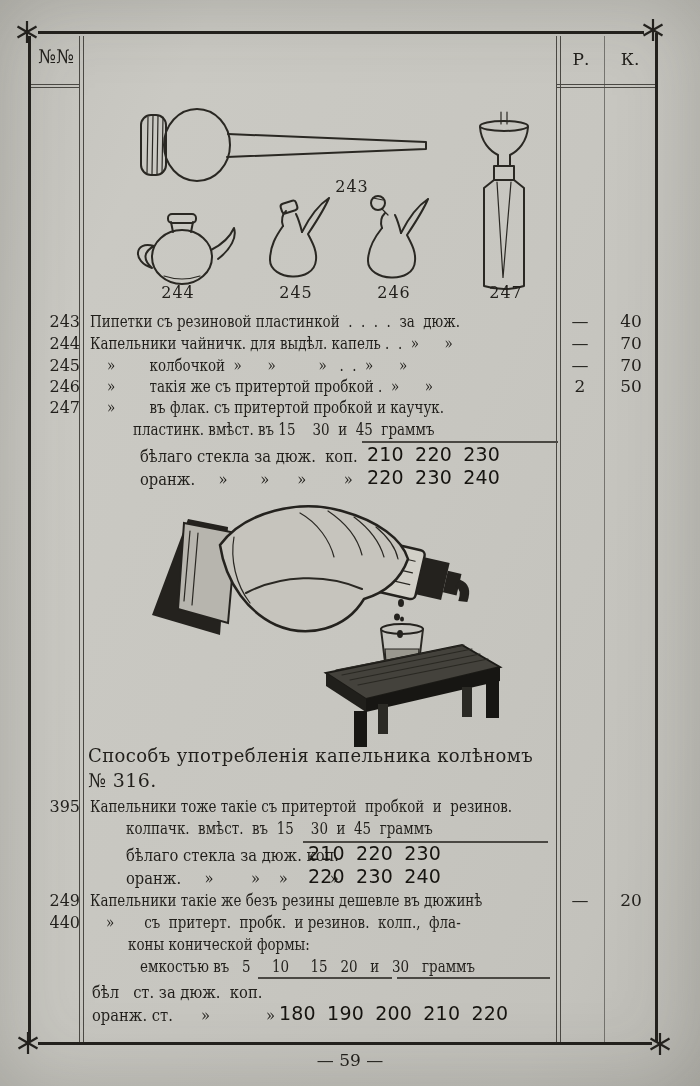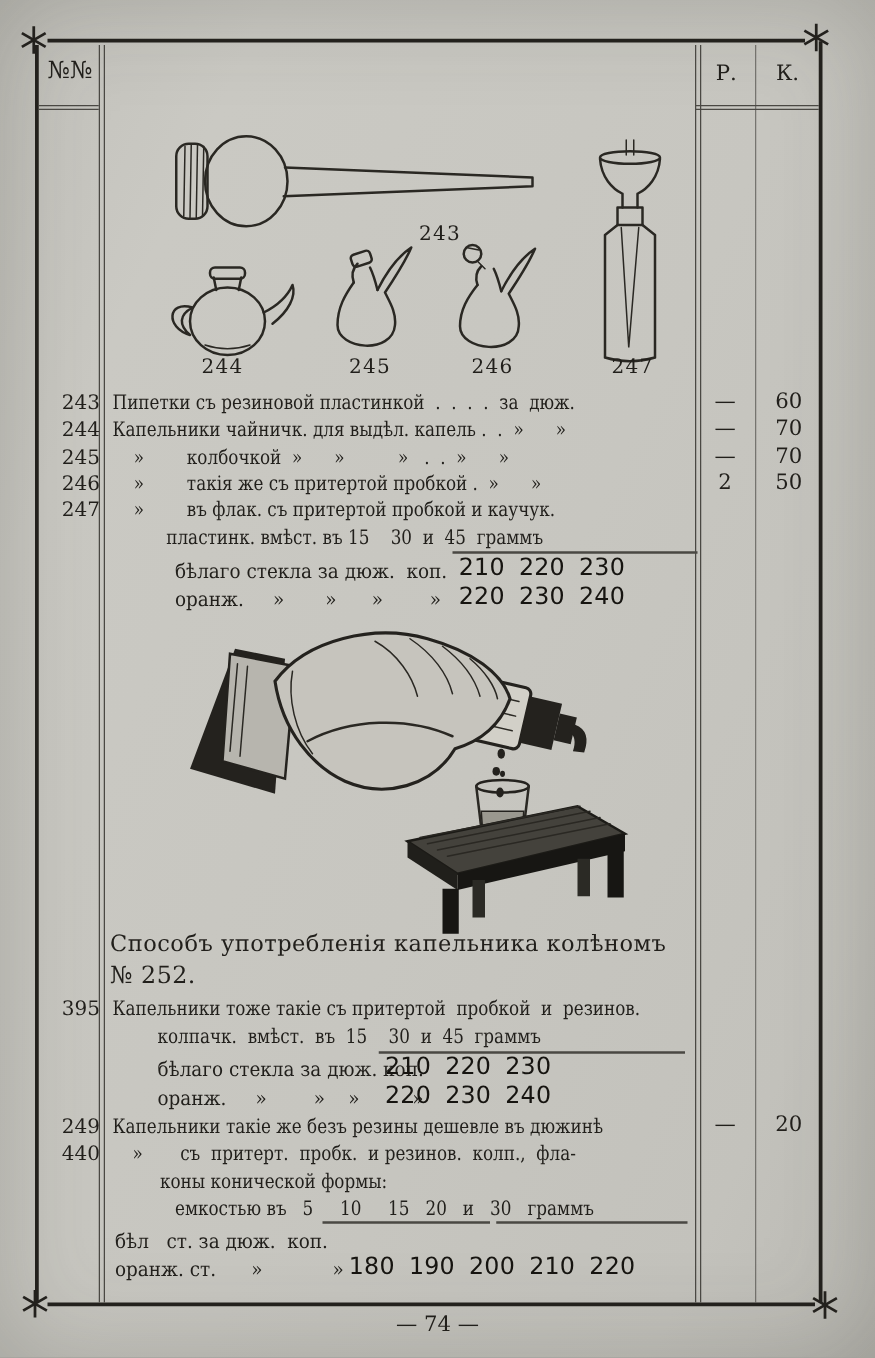--- a/index.html
+++ b/index.html
@@ -119,21 +119,21 @@
     <path class="ink" d="M8 17 C9 32 18 41 26 45 M56 17 C55 32 46 41 38 45 M26 45 L26 56 M38 45 L38 56"></path>
     <rect class="ink" x="22" y="56" width="20" height="14"></rect>
     <path class="ink" d="M22 70 L12 78 M42 70 L52 78 M12 78 L12 176 M52 78 L52 176 M12 176 Q32 182 52 176"></path>
     <path class="ink-thin" d="M25 72 L31 168 L39 72"></path>
   </svg>
   <div class="abs figlbl" style="left:474px;top:283px;width:64px">247</div>
 
   <div class="abs num" style="left:36px;top:312px">243</div>
   <div class="abs t sq" style="left:90px;top:312px">Пипетки съ резиновой пластинкой  .  .  .  .  за  дюж.</div>
   <div class="abs money" style="left:557px;top:311px">—</div>
-  <div class="abs money" style="left:608px;top:311px">60</div>
+  <div class="abs money" style="left:608px;top:311px">40</div>
 
   <div class="abs num" style="left:36px;top:334px">244</div>
   <div class="abs t sq" style="left:90px;top:334px">Капельники чайничк. для выдѣл. капель .  .  »      »</div>
   <div class="abs money" style="left:557px;top:333px">—</div>
   <div class="abs money" style="left:608px;top:333px">70</div>
 
   <div class="abs num" style="left:36px;top:356px">245</div>
   <div class="abs t sq" style="left:90px;top:356px">    »        колбочкой  »      »          »   .  .  »      »</div>
   <div class="abs money" style="left:557px;top:355px">—</div>
   <div class="abs money" style="left:608px;top:355px">70</div>
@@ -185,21 +185,21 @@
     <path class="ink-thin" d="M192 178 L322 152 M200 183 L330 157 M208 188 L338 162 M186 173 L314 148"></path>
     <path d="M216 202 L350 170 L350 184 L216 215 Z" fill="#171613"></path>
     <path d="M176 176 L216 202 L216 215 L176 189 Z" fill="#201f1b"></path>
     <rect x="204" y="214" width="13" height="36" fill="#171613"></rect>
     <rect x="228" y="207" width="10" height="30" fill="#2b2a25"></rect>
     <rect x="336" y="183" width="13" height="38" fill="#171613"></rect>
     <rect x="312" y="190" width="10" height="30" fill="#2b2a25"></rect>
   </svg>
 
   <div class="abs caption" style="left:88px;top:745px">Способъ употребленія капельника колѣномъ</div>
-  <div class="abs caption" style="left:88px;top:769px;font-size:19px">№ 252.</div>
+  <div class="abs caption" style="left:88px;top:769px;font-size:19px">№ 316.</div>
 
   <div class="abs num" style="left:36px;top:797px">395</div>
   <div class="abs t sq" style="left:90px;top:797px">Капельники тоже такіе съ притертой  пробкой  и  резинов.</div>
   <div class="abs t sq" style="left:126px;top:819px">колпачк.  вмѣст.  въ  15    30  и  45  граммъ</div>
 
   <div class="abs rule-soft" style="left:303px;top:841px;width:245px;height:2px"></div>
   <div class="abs pl" style="left:126px;top:846px">бѣлаго стекла за дюж. коп.</div>
   <div class="abs bv" style="left:308px;top:842px">210 220 230</div>
   <div class="abs pl" style="left:126px;top:869px">оранж.     »        »    »         »</div>
   <div class="abs bv" style="left:308px;top:865px">220 230 240</div>
@@ -213,15 +213,15 @@
   <div class="abs t sq" style="left:106px;top:913px">»       съ  притерт.  пробк.  и резинов.  колп.,  фла-</div>
   <div class="abs t sq" style="left:128px;top:935px">коны конической формы:</div>
   <div class="abs t sq" style="left:140px;top:957px">емкостью въ   5     10     15   20   и   30   граммъ</div>
 
   <div class="abs rule-soft" style="left:258px;top:977px;width:134px;height:2px"></div>
   <div class="abs rule-soft" style="left:397px;top:977px;width:153px;height:2px"></div>
   <div class="abs pl" style="left:92px;top:983px">бѣл   ст. за дюж.  коп.</div>
   <div class="abs pl" style="left:92px;top:1006px">оранж. ст.      »            »</div>
   <div class="abs bv" style="left:279px;top:1002px">180 190 200 210 220</div>
 
-  <div class="abs" style="left:0;top:1050px;width:700px;text-align:center;font-size:17px">— 74 —</div>
+  <div class="abs" style="left:0;top:1050px;width:700px;text-align:center;font-size:17px">— 59 —</div>
 
 </div>
 
 </body></html>

